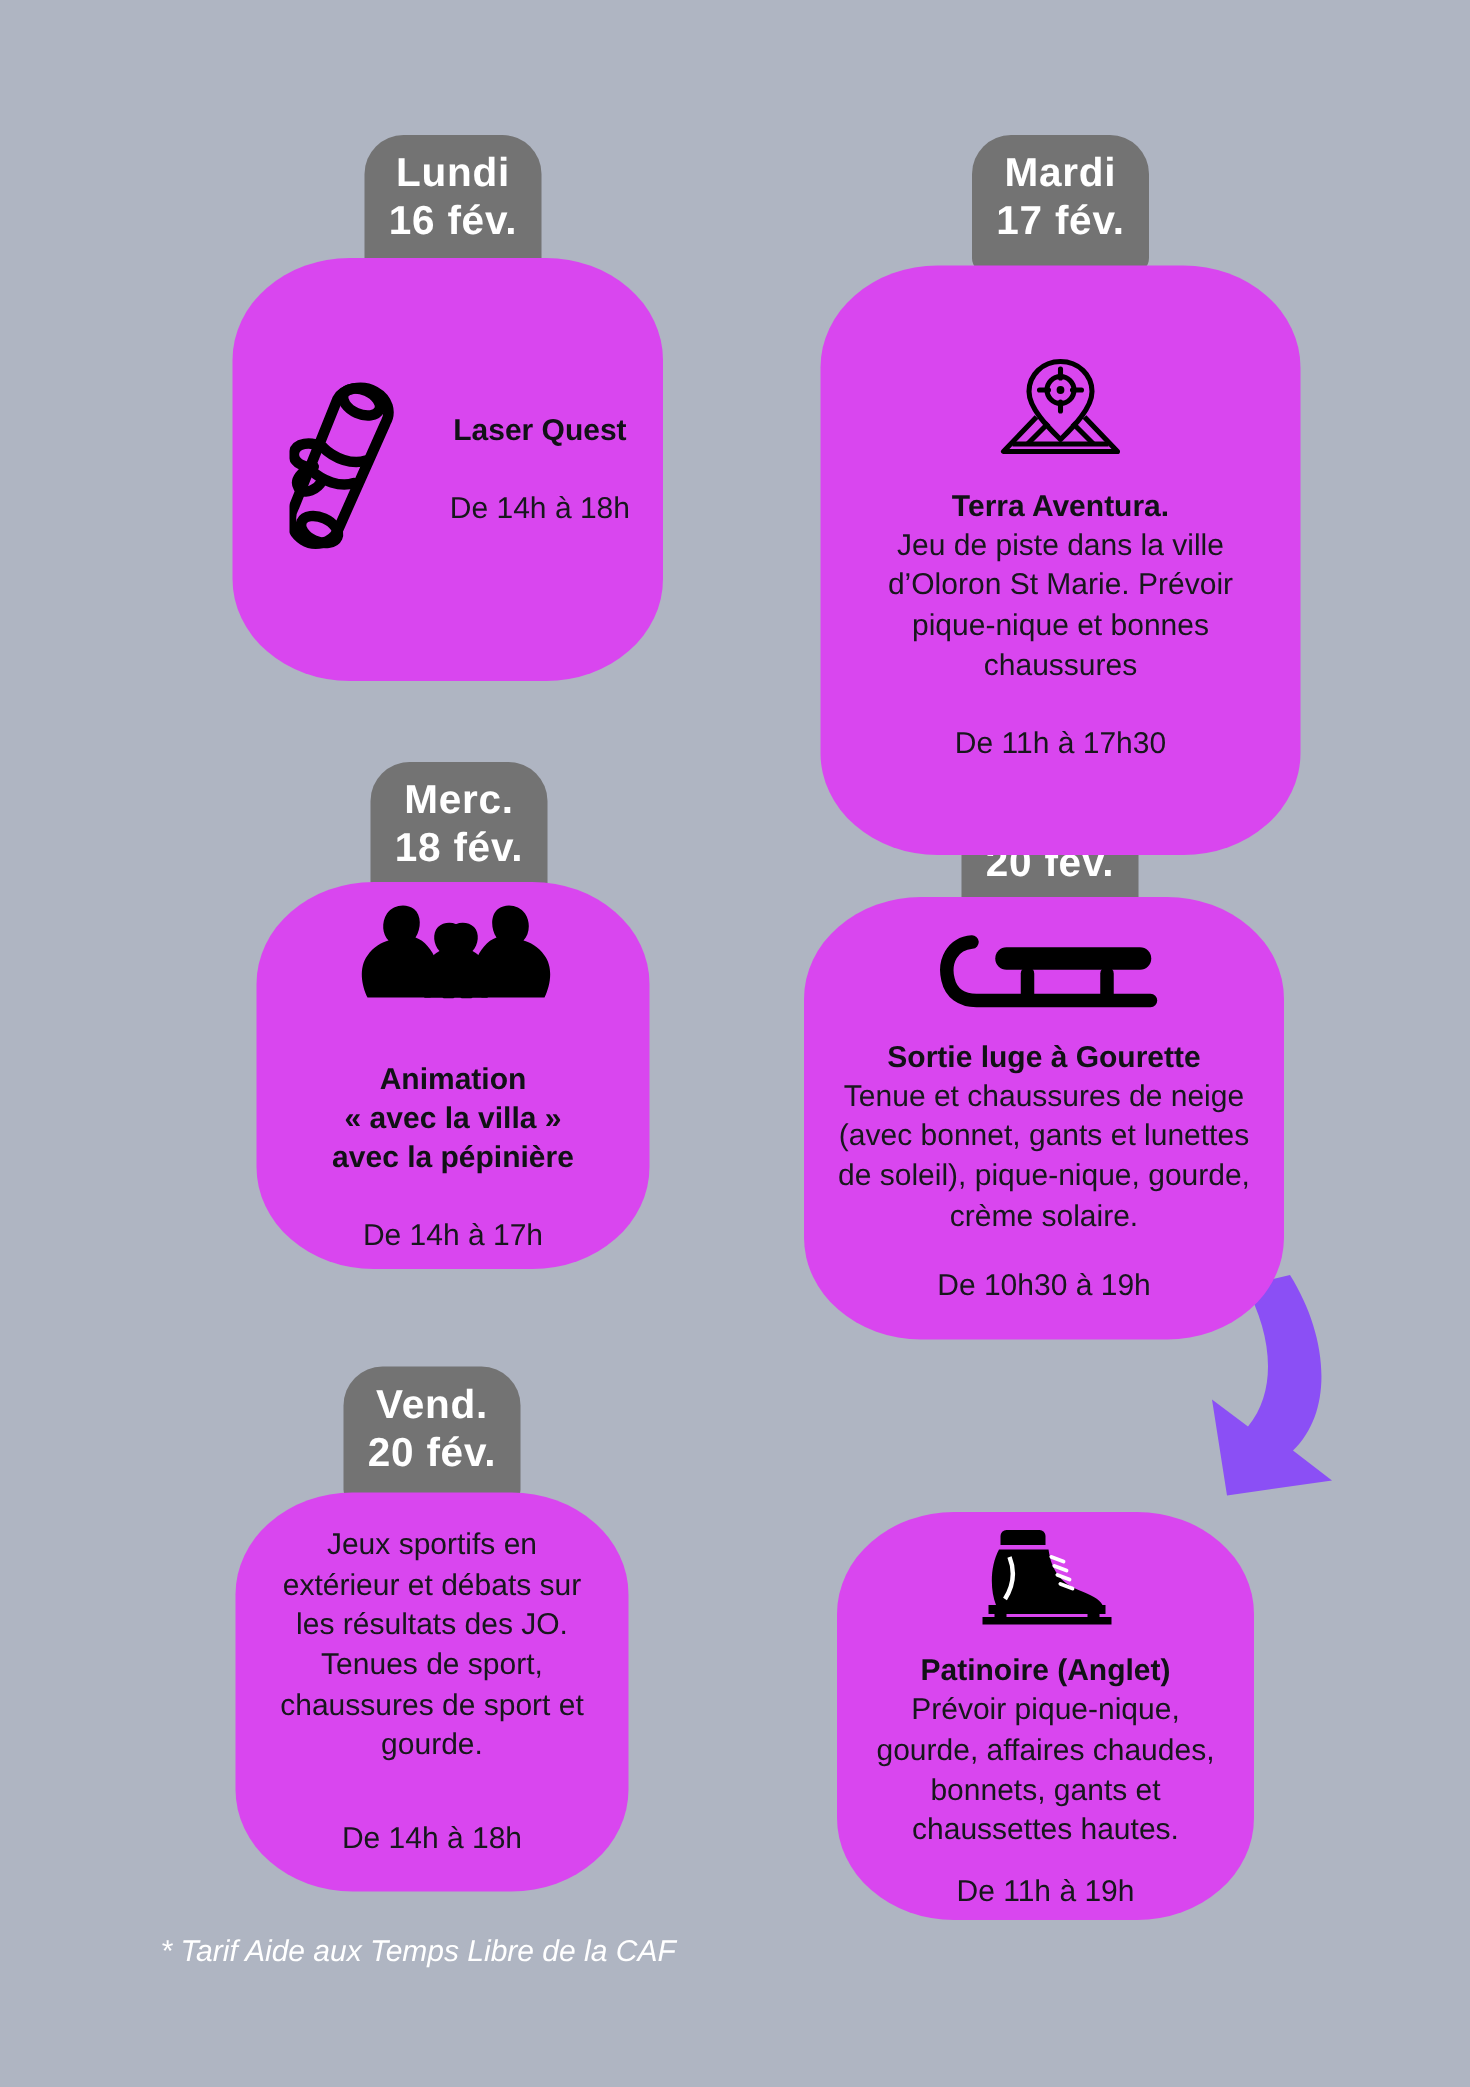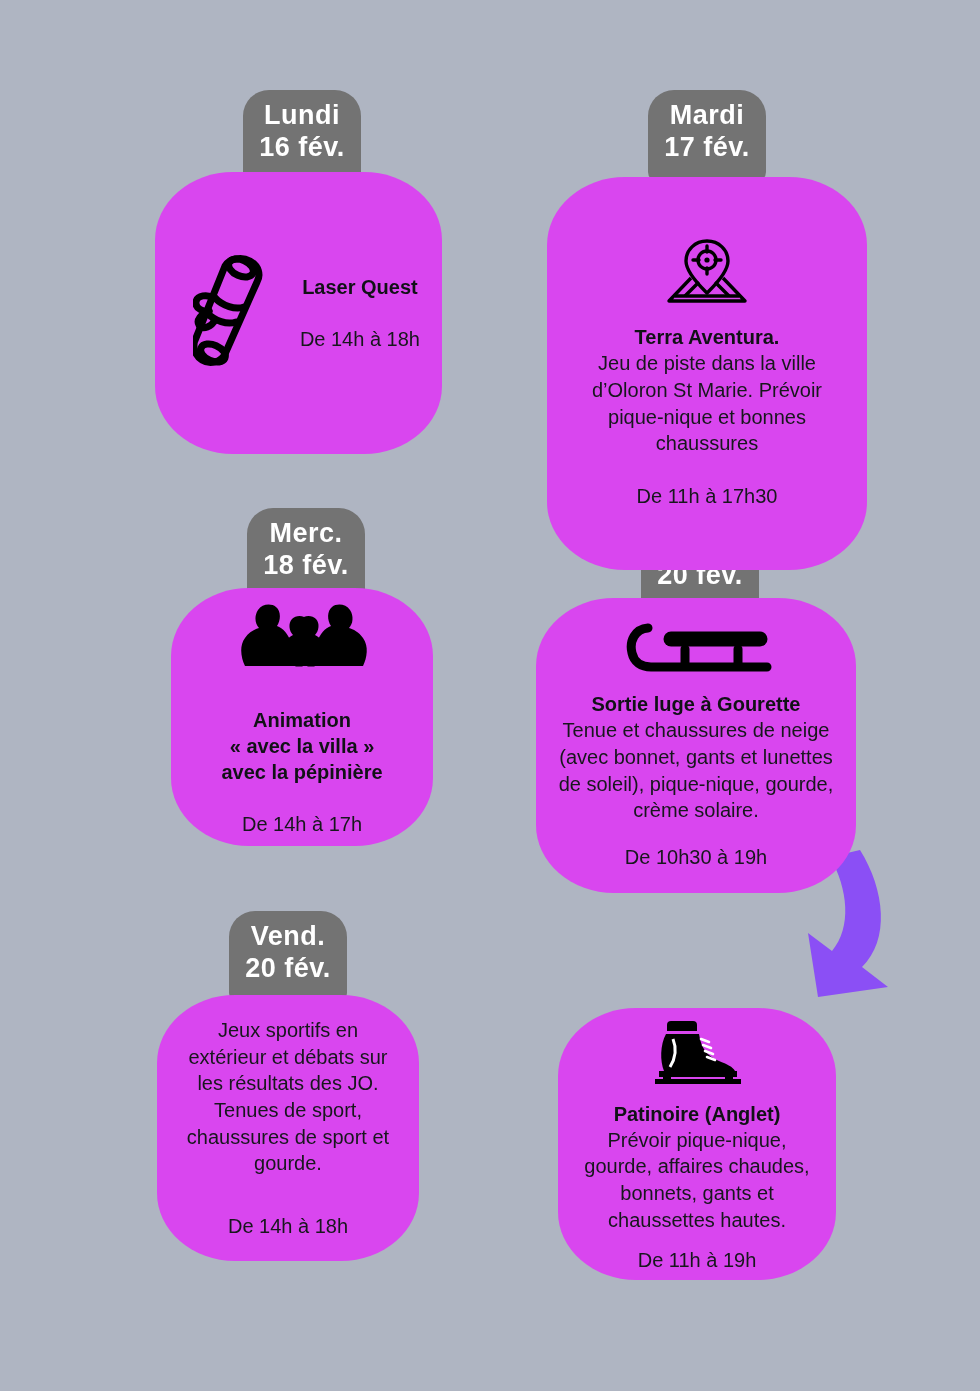--- a/index.html
+++ b/index.html
@@ -226,14 +226,15 @@
             <path d="M76 62 h8 v6 h-8 z"></path>
           </g>
         </svg>
       </span>
       <p class="ttl" style="margin-top:10px;">Patinoire (Anglet)</p>
       <p class="desc">Prévoir pique-nique, gourde, affaires chaudes, bonnets, gants et chaussettes hautes.</p>
       <p class="hours" style="margin-top:14px;">De 11h à 19h</p>
     </div>
   </div>
 
+  <div class="footer" style="left:107px;top:1290px;">* Tarif Aide aux Temps Libre de la CAF</div>
 
 </div>
 
 </body></html>

